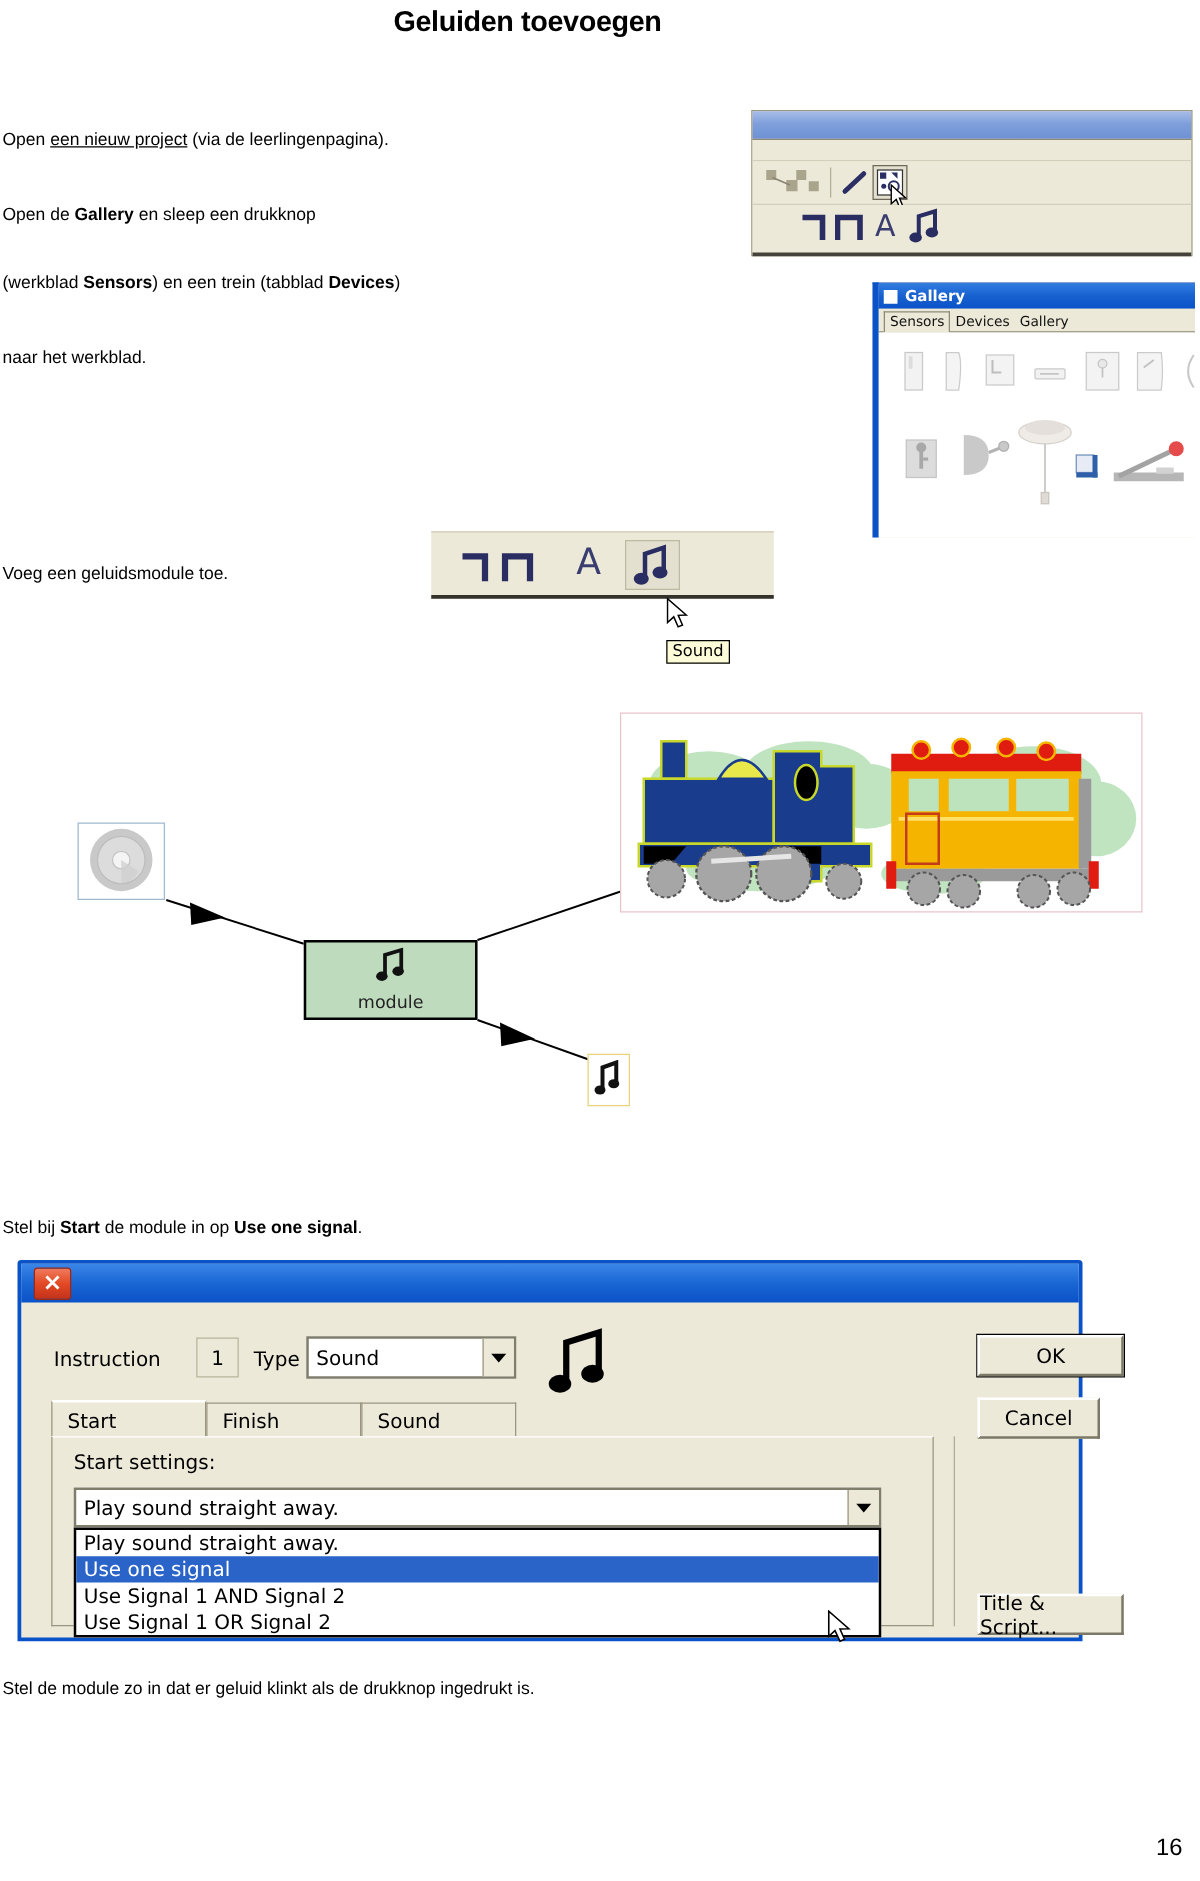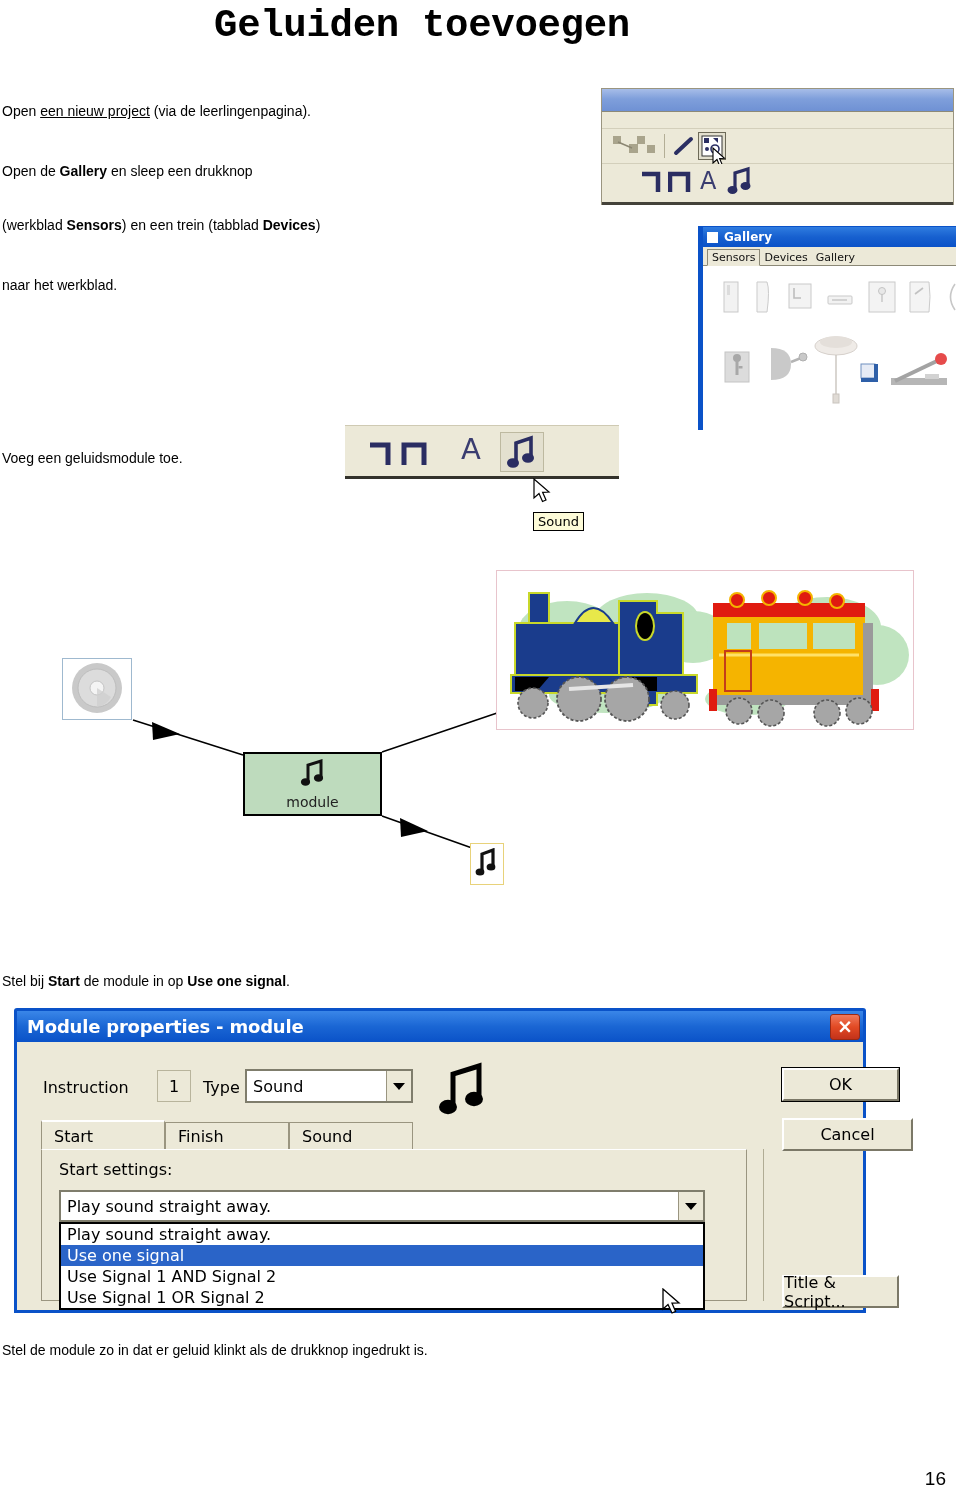--- a/index.html
+++ b/index.html
@@ -16,24 +16,23 @@
     overflow: hidden;
   }
 
   
   .page-title {
     position: absolute;
     left: 0;
     top: 4px;
     width: 844px;
     text-align: center;
-    font-size: 39px;
+    font-size: 23px;
     font-weight: bold;
     letter-spacing: -0.3px;
-    font-family: Liberation Mono, monospace;
   }
 
   
   .para {
     position: absolute;
     font-size: 14px;
     line-height: 26px;
     white-space: nowrap;
   }
   .para b { font-weight: bold; }
@@ -449,21 +448,21 @@
     font-family: "DejaVu Sans", sans-serif;
     display: flex;
     align-items: center;
     justify-content: center;
     box-sizing: border-box;
   }
   #ok-button {
     left: 765px; top: 26px; width: 117px; height: 33px;
     box-shadow: 0 0 0 1px #000;
   }
-  #cancel-button  { left: 765px; top: 76px;  width: 131px; height: 33px; }
+  #cancel-button  { left: 765px; top: 76px;  width: 98px; height: 33px; }
   #title-script-button { left: 765px; top: 233px; width: 117px; height: 33px; }
 
   
   #dialog-vline {
     position: absolute;
     left: 746px; top: 107px;
     width: 1px; height: 152px;
     background: #b0ac94;
   }
 
@@ -782,21 +781,20 @@
       <circle cx="242" cy="140" r="13" fill="#a6a6a6" stroke="#555" stroke-width="1.6" stroke-dasharray="3,2"></circle>
       <circle cx="274" cy="142" r="13" fill="#a6a6a6" stroke="#555" stroke-width="1.6" stroke-dasharray="3,2"></circle>
       <circle cx="330" cy="142" r="13" fill="#a6a6a6" stroke="#555" stroke-width="1.6" stroke-dasharray="3,2"></circle>
       <circle cx="362" cy="140" r="13" fill="#a6a6a6" stroke="#555" stroke-width="1.6" stroke-dasharray="3,2"></circle>
     </g>
   </svg>
 </div>
 
 <div id="dialog">
   <div id="dialog-titlebar">
-    <span id="dialog-title">Module properties - module</span>
     <span id="dialog-close">×</span>
   </div>
 
   <div id="dialog-body">
 
     <span class="dlg-label" id="instruction-label">Instruction</span>
     <span id="instruction-value">1</span>
 
     <span class="dlg-label" id="type-label">Type</span>
     <div id="type-select">

